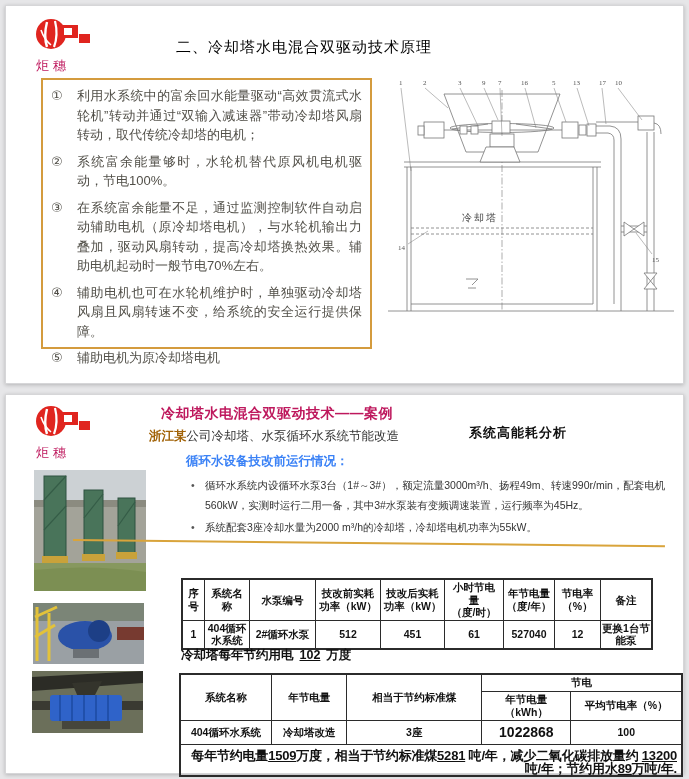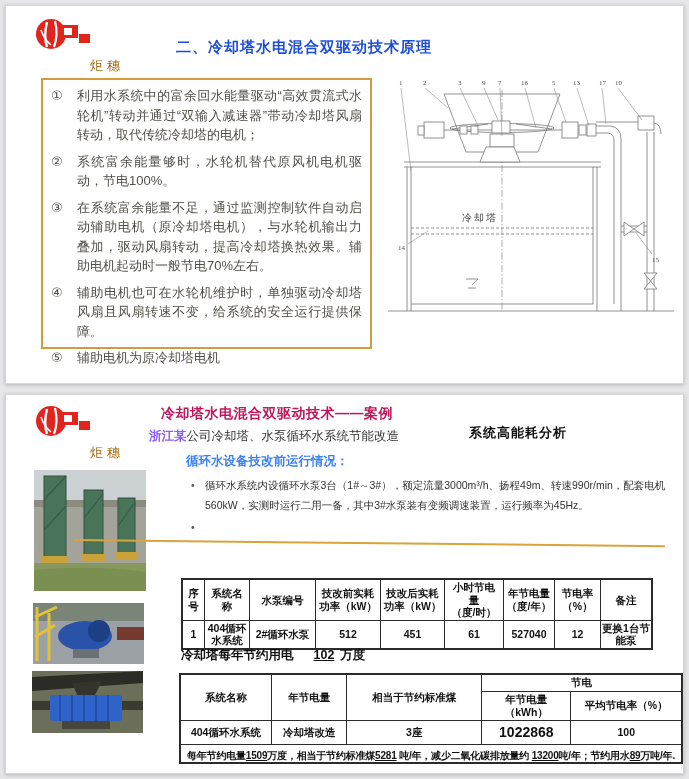--- a/index.html
+++ b/index.html
@@ -14,72 +14,72 @@
     border:1px solid #d6d6d8;box-shadow:0 1px 4px rgba(0,0,0,.22);
     box-sizing:border-box;
   }
   #slide1{top:5px;height:379px;}
   #slide2{top:394px;height:380px;}
 
   .abs{position:absolute;}
 
   
   .logo{width:90px;height:56px;}
-  .logo-text{font-size:13px;letter-spacing:4px;color:#a16207;margin-top:1px;margin-left:2px;text-align:right;}
-
-  
-  .s1-title{left:170px;top:32px;font-size:15px;font-weight:bold;color:#1d4ed8;letter-spacing:1px;}
+  .logo-text{font-size:13px;letter-spacing:4px;color:#be185d;margin-top:1px;margin-left:2px;}
+
+  
+  .s1-title{left:170px;top:32px;font-size:15px;font-weight:normal;color:#000000;letter-spacing:1px;}
   .list-box{
     left:35px;top:72px;width:331px;height:271px;
     border:2px solid #d49b3d;box-sizing:border-box;
     padding:6px 8px 4px 8px;
   }
   .li{display:flex;margin-bottom:7px;color:#514f48;font-size:13px;line-height:19.5px;}
   .li .num{flex:0 0 26px;text-align:left;}
   .li .txt{flex:1;text-align:justify;}
 
   
   .legend{font-size:8px;color:#555;white-space:pre;font-family:"Liberation Serif","DejaVu Serif",serif;}
   svg text.dnum{font-family:"Liberation Serif","DejaVu Serif",serif;font-size:7px;fill:#555;}
   svg text.dlabel{font-size:10px;fill:#444;letter-spacing:2px;}
 
   
   .s2-title{left:155px;top:10px;font-size:14px;font-weight:bold;color:#be185d;letter-spacing:.5px;}
   .s2-analysis{left:463px;top:29px;font-size:13px;font-weight:bold;color:#111;letter-spacing:1px;}
   .s2-subtitle{left:143px;top:33px;font-size:12.5px;color:#333;}
-  .s2-subtitle b{color:#8b5cf6;text-align:center;}
+  .s2-subtitle b{color:#a16207;text-align:center;}
   .s2-sect{left:180px;top:58px;font-size:12.5px;font-weight:bold;color:#3b82f6;}
   .bullets{left:185px;top:80px;width:492px;}
   .bullet{display:flex;font-size:10.5px;line-height:20px;color:#333;margin-bottom:2px;}
   .bullet .dot{flex:0 0 14px;color:#555;}
   .gold-line{left:67px;top:144px;width:592px;height:0;border-top:2px solid #d9a43b;
              transform:rotate(0.6deg);transform-origin:left center;z-index:6;}
 
   
   .photo{position:absolute;z-index:3;}
 
   
   .tbl-title{left:175px;top:160px;font-size:12.5px;font-weight:bold;color:#111;}
   table{border-collapse:collapse;}
   .t1{left:175px;top:183px;}
   .t1 th,.t1 td{
     border:1px solid #2b2b2b;font-size:10.5px;font-weight:bold;color:#111;
     text-align:center;vertical-align:middle;white-space:pre-line;padding:1px 1px;line-height:12.5px;
   }
   .t1{border:2px solid #2b2b2b;}
   .saving{left:175px;top:252px;font-size:12.5px;font-weight:bold;color:#111;}
-  .saving .uval{text-decoration:underline;padding:0 6px;margin-left:14px;}
+  .saving .uval{text-decoration:underline;padding:0 6px;}
   .t2{left:173px;top:278px;}
   .t2 th,.t2 td{
     border:1px solid #2b2b2b;font-size:10.5px;color:#111;text-align:center;
     vertical-align:middle;padding:1px 2px;line-height:13px;font-weight:bold;
   }
   .t2{border:2px solid #2b2b2b;}
   .t2 .big{font-size:14px;font-weight:bold;}
-  .t2 .foot{font-size:10px;text-align:center;padding:4px 4px 0 4px;letter-spacing:-0.2px;font-weight:bold;}
+  .t2 .foot{font-size:13px;text-align:right;padding:4px 4px 0 4px;letter-spacing:-0.2px;font-weight:bold;}
   .t2 .foot .u{text-decoration:underline;}
 </style>
 </head>
 <body>
 
 <div class="slide" id="slide1">
 
   <div class="abs logo" style="left:28px;top:10px;">
     <svg width="66" height="36" viewBox="0 0 66 36">
       <circle cx="17" cy="18" r="15" fill="#e0251f"></circle>
@@ -227,20 +227,21 @@
   </div>
   <div class="abs s2-sect">循环水设备技改前运行情况：</div>
 
   <div class="abs bullets">
     <div class="bullet">
       <span class="dot">•</span>
       <span>循环水系统内设循环水泵3台（1#～3#），额定流量3000m³/h、扬程49m、转速990r/min，配套电机560kW，实测时运行二用一备，其中3#水泵装有变频调速装置，运行频率为45Hz。</span>
     </div>
     <div class="bullet">
       <span class="dot">•</span>
+      <span>系统配套3座冷却水量为2000 m³/h的冷却塔，冷却塔电机功率为55kW。</span>
     </div>
   </div>
 
   <div class="abs gold-line"></div>
 
   <svg class="photo" style="left:28px;top:75px;" width="112" height="121" viewBox="0 0 112 121">
     <rect width="112" height="42" fill="#ccd1d4"></rect>
     <rect y="30" width="112" height="64" fill="#a3a399"></rect>
     <rect y="30" width="112" height="7" fill="#8b8b80"></rect>
     <g fill="#49745a" stroke="#2f5240" stroke-width="1">

